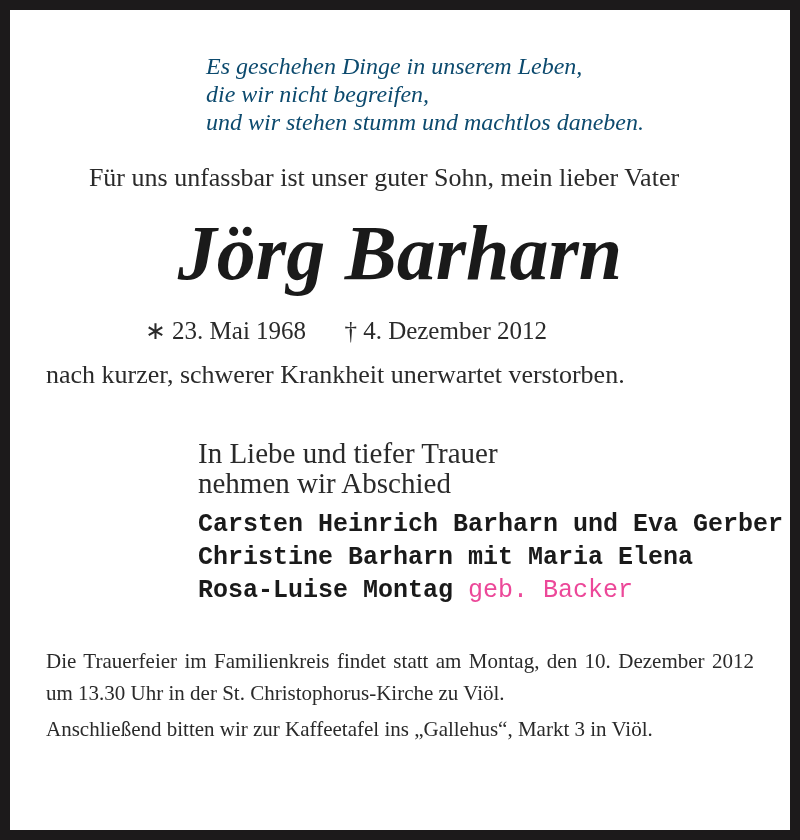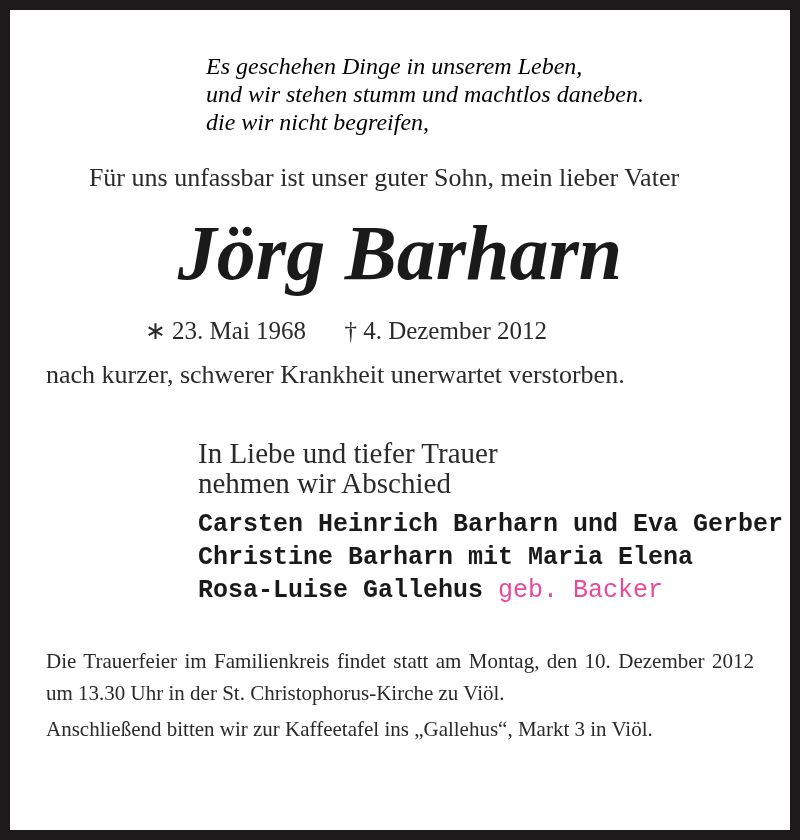--- a/index.html
+++ b/index.html
@@ -1,39 +1,39 @@
 <!DOCTYPE html>
 <html><head>
 <meta charset="utf-8">
 <style>
   html,body{margin:0;padding:0;}
   body{width:800px;height:840px;background:#1c1a1b;position:relative;overflow:hidden;font-family:"DejaVu Serif","Liberation Serif",serif;color:#231f20;}
   .card{position:absolute;left:10px;top:10px;width:780px;height:820px;background:#fff;}
   .abs{position:absolute;white-space:nowrap;}
-  .motto{left:196px;top:42px;font-family:"Liberation Serif",serif;font-style:italic;font-size:24px;line-height:28px;color:#000000;}
+  .motto{left:196px;top:42px;font-family:"Liberation Serif",serif;font-style:italic;font-size:24px;line-height:28px;color:#0c4a6e;}
   .intro{left:0;width:748px;text-align:center;top:153px;font-family:"Liberation Serif",serif;font-size:26px;color:#2a2a2a;}
   .name{left:0;width:780px;text-align:center;top:198px;font-family:"Liberation Serif",serif;font-style:italic;font-weight:bold;font-size:78px;line-height:90px;color:#1a1a1a;}
   .dates{left:0;width:672px;text-align:center;top:306px;font-family:"Liberation Serif",serif;font-size:25px;color:#2a2a2a;}
   .dates span{margin:0 16px;}
   .cause{left:36px;top:350px;font-family:"Liberation Serif",serif;font-size:26px;color:#2a2a2a;}
   .mourn{left:188px;top:428px;font-family:"Liberation Serif",serif;font-size:29px;line-height:30px;color:#2a2a2a;}
   .fam{left:188px;top:498px;font-family:Liberation Mono, monospace;font-size:25px;line-height:33px;color:#1a1a1a;}
   .fam b{font-weight:bold;}
   .fam .plain{font-weight:normal;color:#ec4899;}
   .svc{left:36px;top:635px;width:708px;font-family:"Liberation Serif",serif;font-size:21px;line-height:32px;color:#2a2a2a;white-space:normal;text-align:justify;}
   .svc p{margin:0 0 4px 0;}
 </style>
 </head>
 <body>
 
 <div class="card">
   <div class="abs motto">
     <div>Es geschehen Dinge in unserem Leben,</div>
+    <div>die wir nicht begreifen,</div>
     <div>und wir stehen stumm und machtlos daneben.</div>
-    <div>die wir nicht begreifen,</div>
   </div>
 
   <div class="abs intro">Für uns unfassbar ist unser guter Sohn, mein lieber Vater</div>
 
   <div class="abs name">Jörg Barharn</div>
 
   <div class="abs dates">
     <span>∗ 23. Mai 1968</span>
     <span>† 4. Dezember 2012</span>
   </div>
@@ -41,20 +41,20 @@
   <div class="abs cause">nach kurzer, schwerer Krankheit unerwartet verstorben.</div>
 
   <div class="abs mourn">
     <div>In Liebe und tiefer Trauer</div>
     <div>nehmen wir Abschied</div>
   </div>
 
   <div class="abs fam">
     <div><b>Carsten Heinrich Barharn und Eva Gerber</b></div>
     <div><b>Christine Barharn mit Maria Elena</b></div>
-    <div><b>Rosa-Luise Gallehus</b><span class="plain"> geb. Backer</span></div>
+    <div><b>Rosa-Luise Montag</b><span class="plain"> geb. Backer</span></div>
   </div>
 
   <div class="abs svc">
     <p>Die Trauerfeier im Familienkreis findet statt am Montag, den 10. Dezember 2012 um 13.30 Uhr in der St. Christophorus-Kirche zu Viöl.</p>
     <p>Anschließend bitten wir zur Kaffeetafel ins „Gallehus“, Markt 3 in Viöl.</p>
   </div>
 </div>
 
 </body></html>

